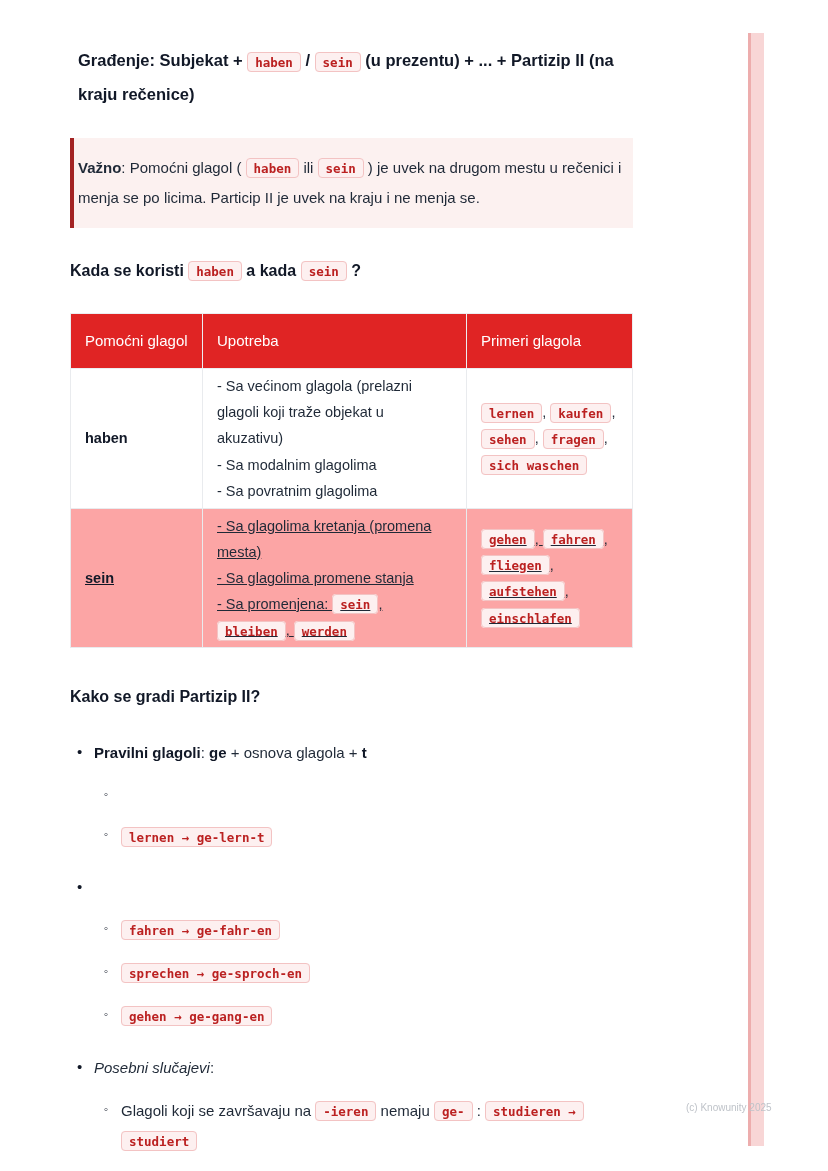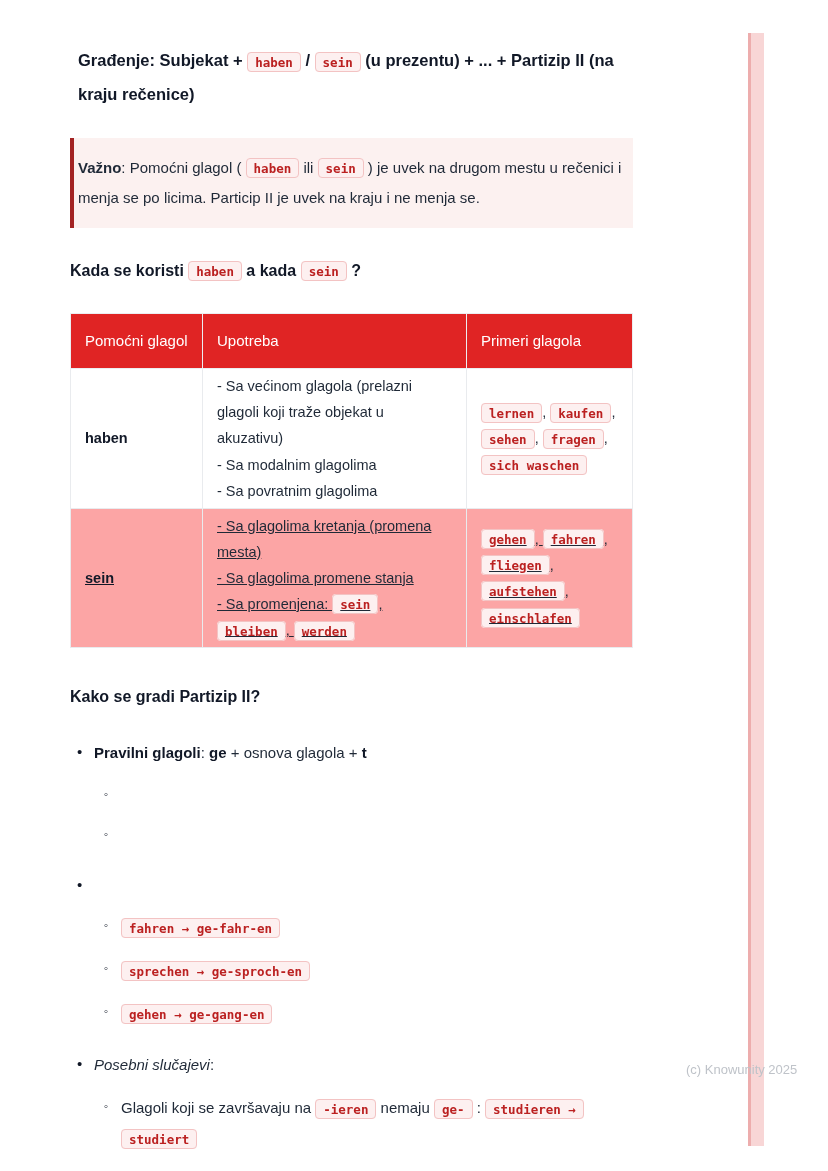--- a/index.html
+++ b/index.html
@@ -109,22 +109,22 @@
     left: 748px; top: 33px;
     width: 13px; height: 1113px;
     background: #f8d6d6;
     border-left: 3px solid #edadad;
     z-index: 1;
   }
 
   
   .watermark {
     position: absolute;
-    left: 686px; top: 1062px;
-    font-size: 13px;
+    left: 686px; top: 1102px;
+    font-size: 10px;
     color: #bfc3c9;
     white-space: nowrap;
     z-index: 2;
   }
 </style>
 </head>
 <body>
 
 <div class="content">
 
@@ -172,20 +172,21 @@
 
     <div class="li l1">
       <span class="marker disc">•</span>
       <div class="li-text"><strong>Pravilni glagoli</strong><span>: </span><strong>ge</strong><span> + osnova glagola + </span><strong>t</strong></div>
     </div>
     <div class="li l2">
       <span class="marker circ">◦</span>
     </div>
     <div class="li l2">
       <span class="marker circ">◦</span>
+      <div class="li-text"><code class="chip">lernen → ge-lern-t</code></div>
     </div>
 
     <div class="li l1">
       <span class="marker disc">•</span>
     </div>
     <div class="li l2">
       <span class="marker circ">◦</span>
       <div class="li-text"><code class="chip">fahren → ge-fahr-en</code></div>
     </div>
     <div class="li l2">

